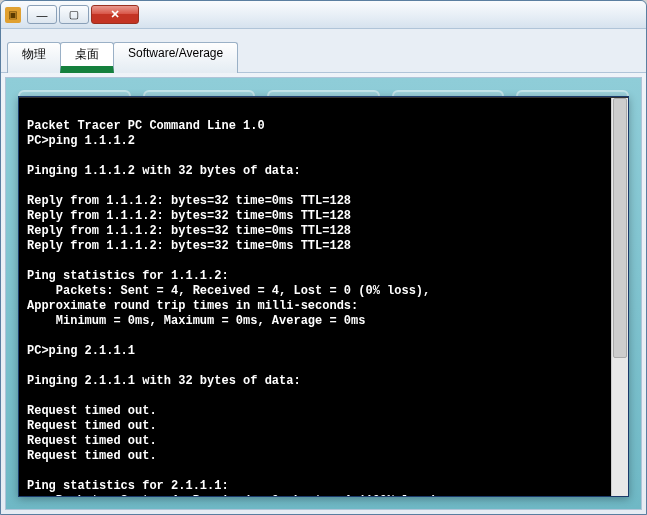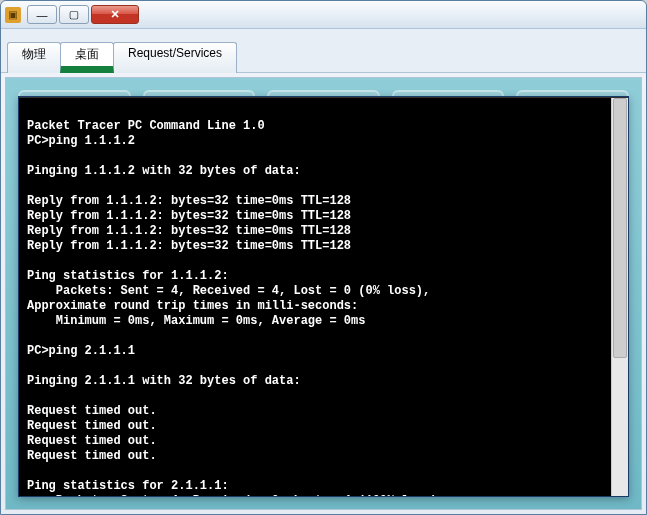--- a/index.html
+++ b/index.html
@@ -202,21 +202,21 @@
     <div class="win-controls">
       <div class="win-btn">—</div>
       <div class="win-btn">▢</div>
       <div class="win-btn close">✕</div>
     </div>
   </div>
 
   <div class="tabs">
     <div class="tab">物理</div>
     <div class="tab active">桌面</div>
-    <div class="tab">Request/Services</div>
+    <div class="tab">Software/Average</div>
   </div>
 
   <div class="content-area">
     <div class="icon-row">
       <div class="icon-slot"></div>
       <div class="icon-slot"></div>
       <div class="icon-slot"></div>
       <div class="icon-slot"></div>
       <div class="icon-slot"></div>
     </div>

